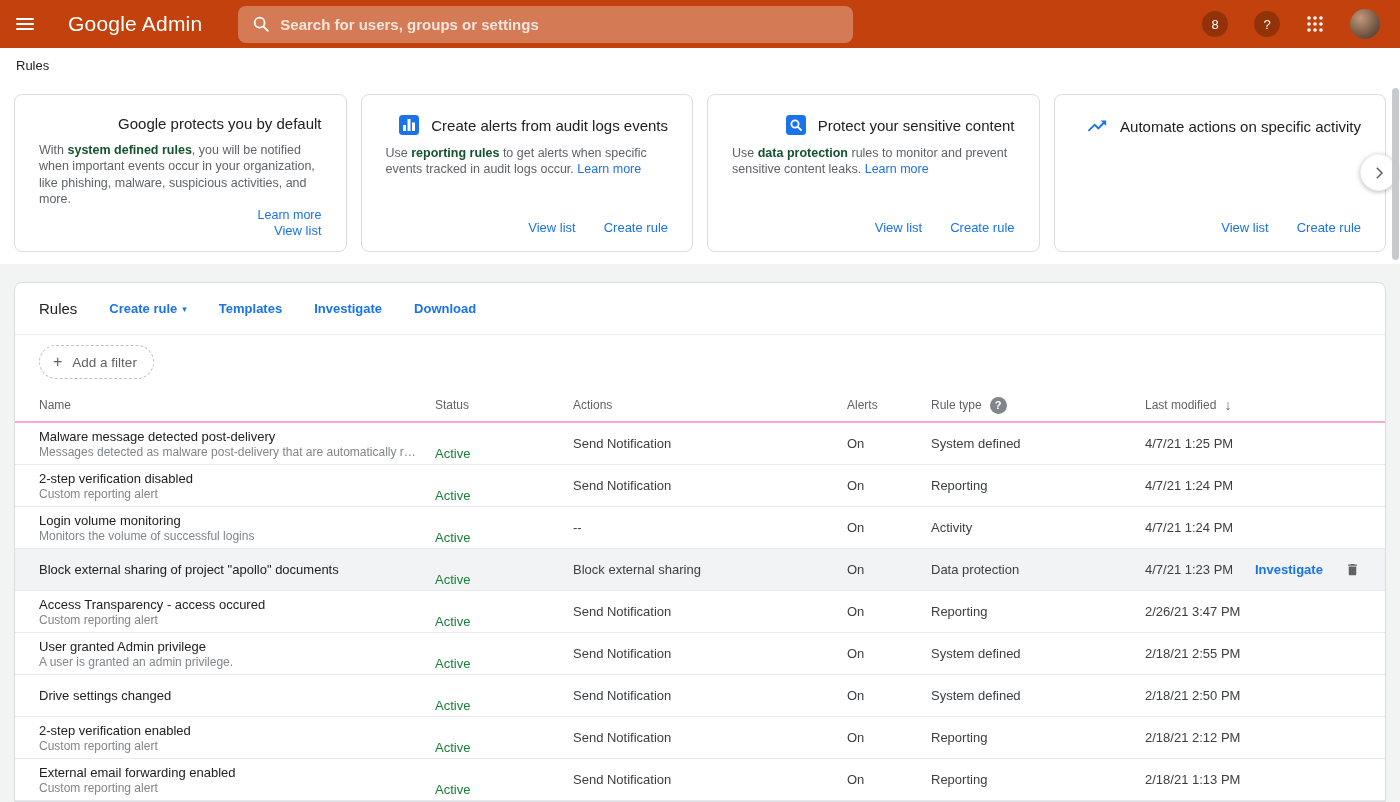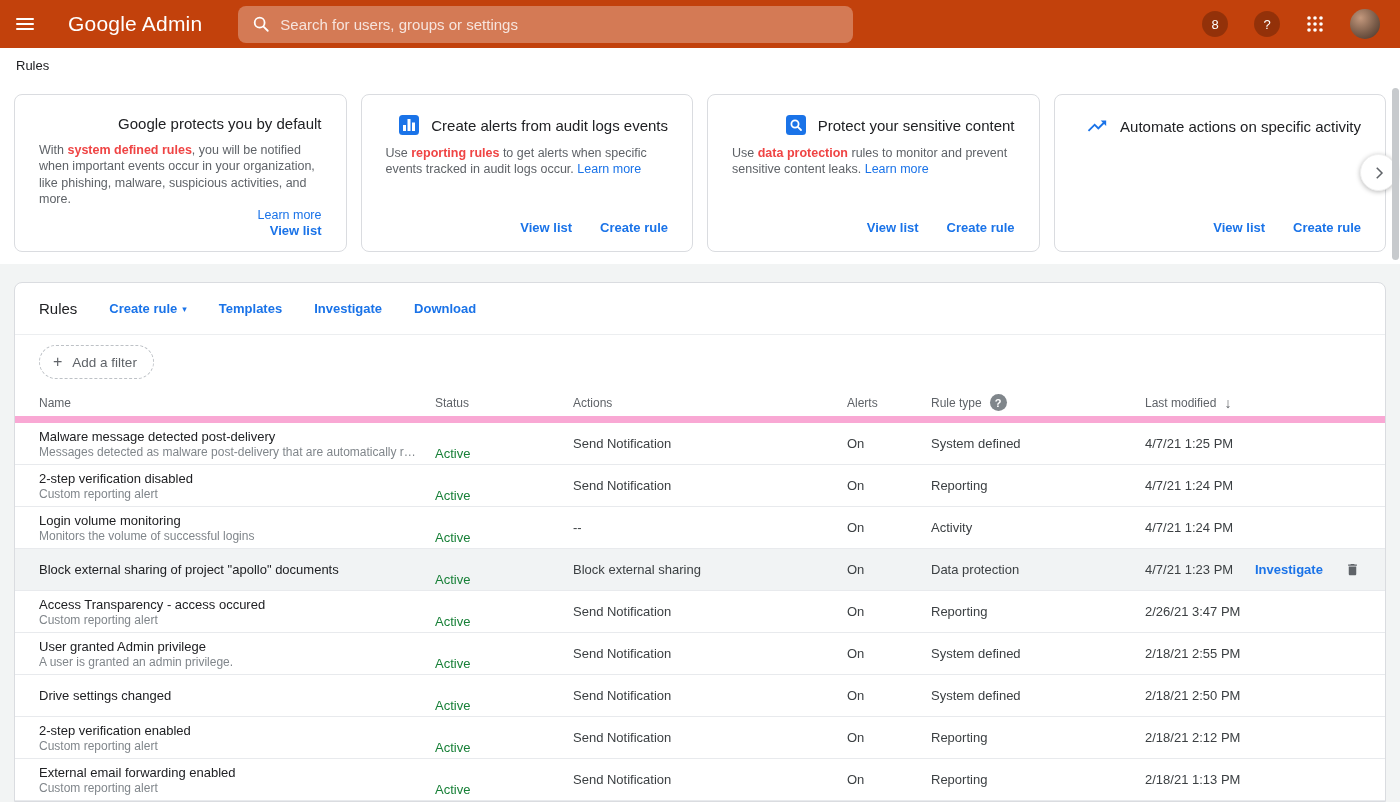--- a/index.html
+++ b/index.html
@@ -10,62 +10,62 @@
     -webkit-font-smoothing:antialiased;
   }
   a { text-decoration:none; cursor:pointer; }
 
   
   .topbar { height:48px; background:#c2410c; display:flex; align-items:center; padding:0 16px; }
   .menu-btn { width:28px; height:28px; background:none; border:none; display:flex; flex-direction:column; justify-content:center; gap:3px; cursor:pointer; }
   .menu-btn span { display:block; width:18px; height:2px; background:#fff; border-radius:1px; }
   .brand { color:#fff; font-size:21px; margin-left:24px; letter-spacing:.2px; white-space:nowrap; }
   .search { margin-left:36px; width:615px; height:37px; background:rgba(255,255,255,.3); border-radius:8px; display:flex; align-items:center; padding:0 14px; gap:10px; }
-  .search input { flex:1; background:transparent; border:none; outline:none; color:#fff; font-size:15px; font-family:inherit; }
+  .search input { flex:1; background:transparent; border:none; outline:none; color:#fff; font-size:15px; font-family:inherit;font-weight:bold; }
   .search input::placeholder { color:rgba(255,255,255,.8); }
   .top-right { margin-left:auto; display:flex; align-items:center; gap:26px; padding-right:4px; }
   .circle-btn { width:26px; height:26px; border-radius:50%; background:rgba(0,0,0,.24); color:#fff; font-size:13px; display:flex; align-items:center; justify-content:center; border:none; cursor:pointer; font-family:inherit; }
   .apps-btn { background:none; border:none; cursor:pointer; display:flex; }
   .avatar { width:30px; height:30px; border-radius:50%; border:none; cursor:pointer;
     background:radial-gradient(circle at 35% 30%, #c3987d, #7a5c49 55%, #42322a); }
 
   
   .breadcrumb { height:34px; display:flex; align-items:center; padding:0 16px; font-size:13px; color:#202124; background:#fff; }
 
   
   .cards-section { display:flex; gap:14px; padding:12px 14px; background:#fff; }
   .card { flex:1; height:158px; border:1px solid #dadce0; border-radius:8px; background:#fff; padding:20px 24px 16px; display:flex; flex-direction:column;align-items:flex-end; }
   .card-title-row { display:flex; align-items:center; gap:12px; }
   .card-title { font-size:15px; color:#202124; white-space:nowrap; }
   .card-body { margin-top:10px; font-size:12.5px; line-height:1.3; color:#5f6368; }
-  .card-body b { color:#ef4444; }
+  .card-body b { color:#14532d; }
   .link { color:#1a73e8; }
   .learn-more-row { font-size:12.5px; line-height:1.3; }
   .card-links { margin-top:auto; display:flex; gap:28px; font-size:12.5px; font-weight:bold; }
-  .card-links a { font-weight:bold; font-size:13px; color:#1a73e8; }
+  .card-links a { font-weight:normal; font-size:13px; color:#1a73e8; }
   .icon-sq { flex:0 0 auto; display:flex; }
 
   .carousel-next { position:absolute; top:154px; right:3px; width:37px; height:37px; border-radius:50%; background:#fff; border:1px solid #f0f0f0; box-shadow:0 1px 5px rgba(0,0,0,.28); display:flex; align-items:center; justify-content:center; cursor:pointer; z-index:5; }
   .scroll-thumb { position:absolute; top:88px; right:1px; width:7px; height:172px; background:#c7cacd; border-radius:4px; z-index:6; }
 
   
   .lower { background:#f2f4f4; height:538px; padding:18px 14px 0; }
   .panel { background:#fff; border:1px solid #dadce0; border-radius:8px 8px 0 0; height:520px; overflow:hidden; }
 
   .panel-toolbar { height:52px; display:flex; align-items:center; padding:0 24px; gap:32px; border-bottom:1px solid #eceef0; }
   .panel-title { font-size:15px; color:#202124; }
   .toolbar-link { font-size:13px; font-weight:bold; color:#1a73e8; display:flex; align-items:center; gap:5px; }
   .dd-arrow { font-size:9px; }
 
   .filter-row { height:54px; display:flex; align-items:center; padding:0 24px; }
   .filter-chip { display:inline-flex; align-items:center; gap:10px; padding:8px 16px 8px 13px; border:1px dashed #bdc1c6; border-radius:20px; background:#fff; color:#5f6368; font-size:13.5px; cursor:pointer; font-family:inherit; }
   .plus { font-size:16px; color:#5f6368; line-height:1; }
 
   .thead, .trow { display:grid; grid-template-columns:396px 138px 274px 84px 214px 110px 1fr; align-items:center; padding:0 16px 0 24px; }
-  .thead { height:34px; font-size:12px; color:#5f6368; border-bottom:7px solid #f9a8d4; }
+  .thead { height:34px; font-size:12px; color:#5f6368; border-bottom:2px solid #f9a8d4; }
   .th { display:flex; align-items:center; gap:8px; }
   .help-circle { width:17px; height:17px; border-radius:50%; background:#80868b; color:#fff; font-size:11px; font-weight:bold; display:flex; align-items:center; justify-content:center; cursor:pointer; }
   .sort-arrow { font-size:14px; color:#5f6368; }
 
   .trow { height:42px; border-bottom:1px solid #e8eaed; font-size:13px; color:#3c4043; }
   .trow.selected { background:#f1f3f4; }
   .name-cell { min-width:0; padding-right:16px; }
   .rname { color:#202124; white-space:nowrap; overflow:hidden; text-overflow:ellipsis; }
   .rdesc { color:#80868b; font-size:12px; margin-top:1px; white-space:nowrap; overflow:hidden; text-overflow:ellipsis; }
   .status-cell { color:#188038;margin-top:20px; }

